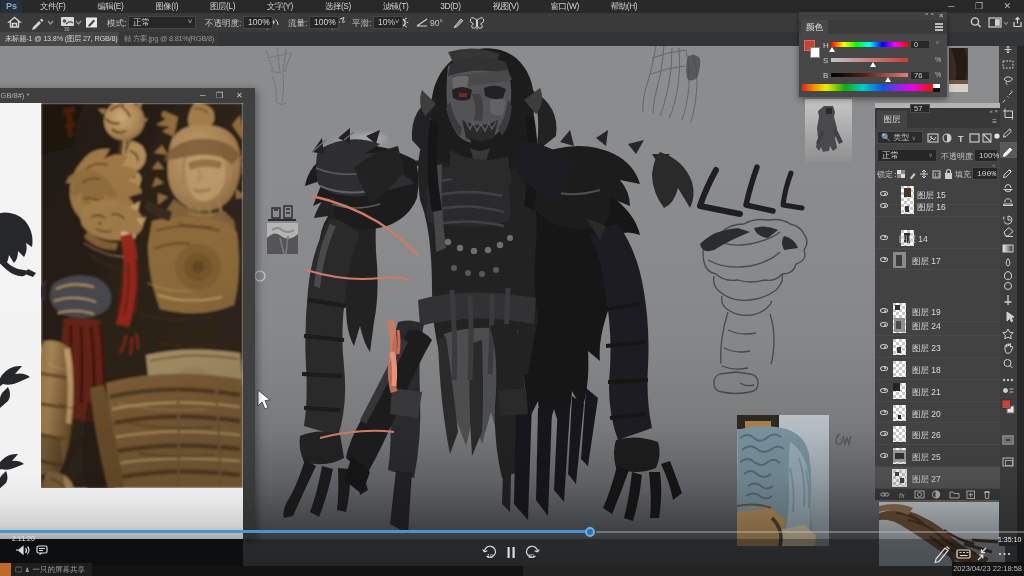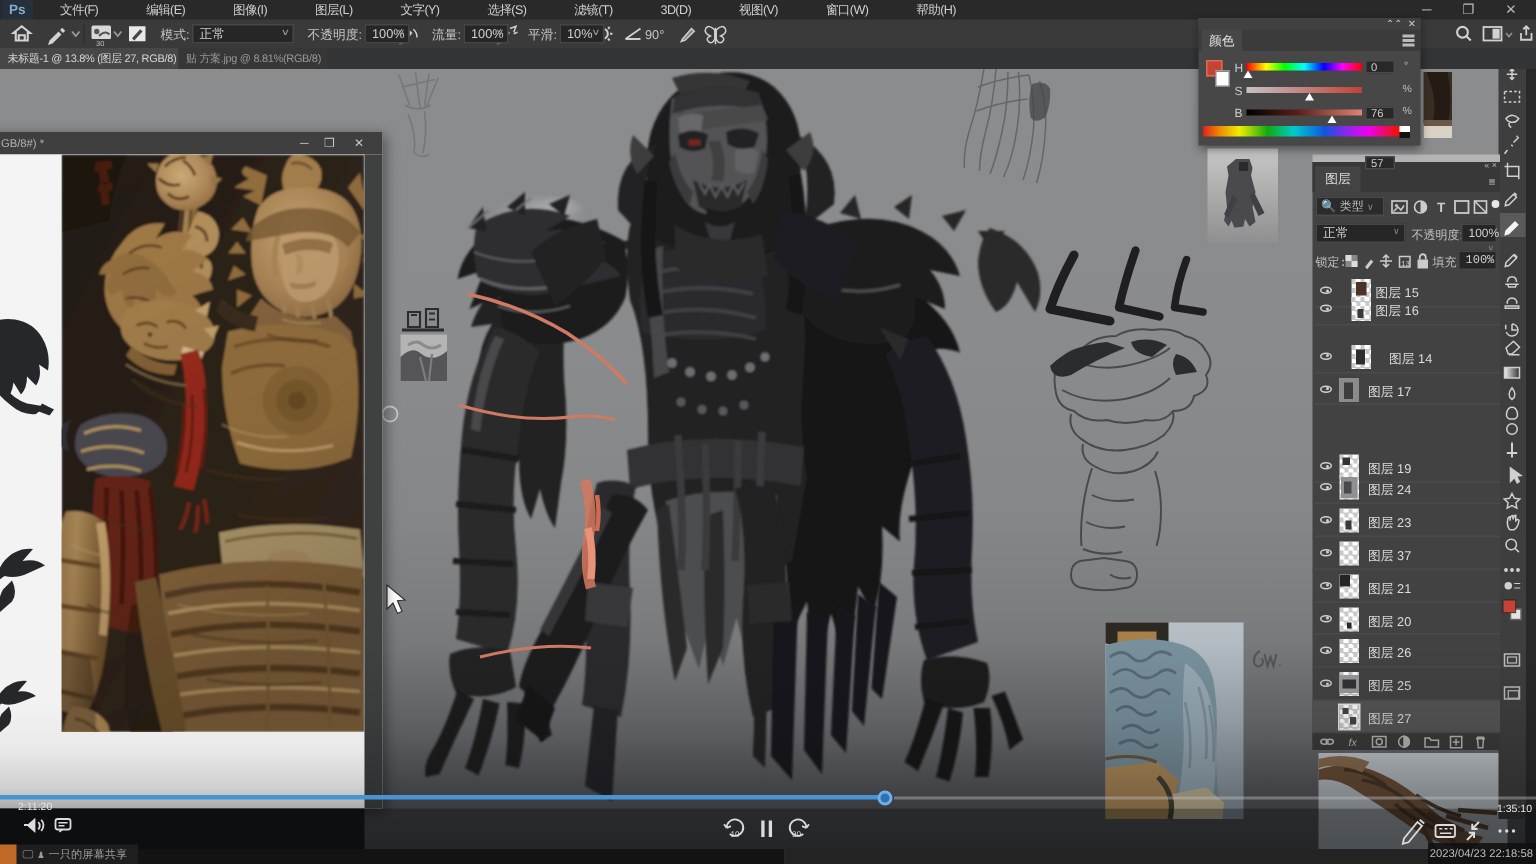--- a/index.html
+++ b/index.html
@@ -489,21 +489,21 @@
       <span class="thumb" style="left:26px;">
             <i class="tov" style="background:#3a3a3c;left:4px;top:8px;width:4px;height:6px;"></i>
           </span>
       <span class="lname" style="left:42px;">图层 16</span>
       </div>
       <div class="lrow" style="top:43.7px;">
       <span class="eye"></span>
       <span class="thumb" style="left:26px;">
             <i class="tov" style="background:#2e2e30;left:3px;top:3px;width:6px;height:10px;"></i>
           </span>
-      <span class="lname" style="left:51px;">图层 14</span>
+      <span class="lname" style="left:24px;">图层 14</span>
       </div>
       <div class="lrow" style="top:65.6px;">
       <span class="eye"></span>
       <span class="thumb" style="left:18px;">
             <i class="tov" style="background:#8b8b8b;left:0;top:0;width:13px;height:16px;"></i>
             <i class="tov" style="background:#3c3c3e;left:3px;top:3px;width:6px;height:11px;"></i>
           </span>
       <span class="lname" style="left:37px;">图层 17</span>
       </div>
       <div class="lrow" style="top:117px;">
@@ -524,21 +524,21 @@
       <div class="lrow" style="top:153.0px;">
       <span class="eye"></span>
       <span class="thumb" style="left:18px;">
             <i class="tov" style="background:#3a3a3c;left:4px;top:8px;width:4px;height:6px;"></i>
           </span>
       <span class="lname" style="left:37px;">图层 23</span>
       </div>
       <div class="lrow" style="top:174.8px;">
       <span class="eye"></span>
       <span class="thumb" style="left:18px;"></span>
-      <span class="lname" style="left:37px;">图层 37</span>
+      <span class="lname" style="left:37px;">图层 18</span>
       </div>
       <div class="lrow" style="top:196.7px;">
       <span class="eye"></span>
       <span class="thumb" style="left:18px;">
             <i class="tov" style="background:#242426;left:0;top:0;width:7px;height:8px;"></i>
           </span>
       <span class="lname" style="left:37px;">图层 21</span>
       </div>
       <div class="lrow" style="top:218.5px;">
       <span class="eye"></span>

